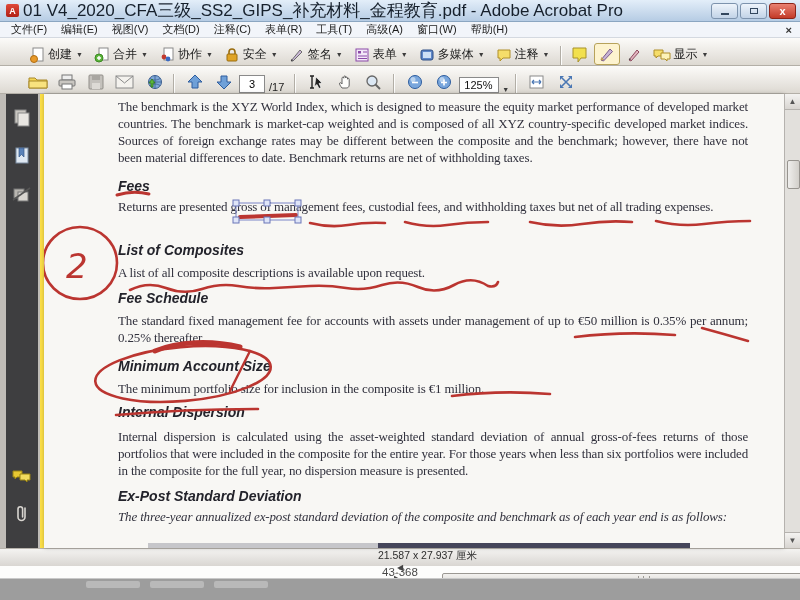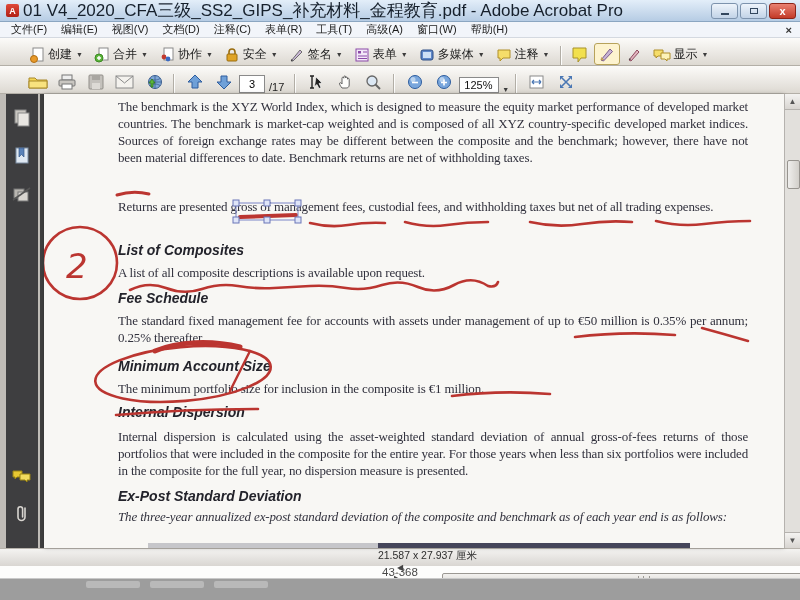--- a/index.html
+++ b/index.html
@@ -29,21 +29,21 @@
   .caret{font-size:7px;color:#3c3c3c;margin-left:1px;}
   .sep{width:1px;height:19px;background:#b2aea6;border-right:1px solid #fdfdfc;margin:0 4px;}
   .tool{width:26px;height:22px;display:flex;align-items:center;justify-content:center;border-radius:3px;}
   .tool.selected{background:#fdf3cf;border:1px solid #b7a25b;box-sizing:border-box;}
   .nbtn{width:27px;height:23px;display:flex;align-items:center;justify-content:center;border-radius:3px;}
   .pagebox{width:24px;height:16px;border:1px solid #8a8a8a;background:#fff;font-size:11px;text-align:center;font-family:"Liberation Sans",sans-serif;padding:0;}
   .pagetotal{font-size:11px;color:#222;margin:0 4px 0 2px;}
   .zoombox{width:40px;height:16px;border:1px solid #8a8a8a;background:#fff;font-size:11px;display:flex;align-items:center;padding-left:4px;box-sizing:border-box;color:#111;}
 
   
-  .main{position:relative;height:454px;background:#404040;}
+  .main{position:relative;height:454px;background:#fde047;}
   .navpanel{position:absolute;left:0;top:0;bottom:0;width:40px;background:#bfbcb7;}
   .navstrip{position:absolute;left:6px;top:0;bottom:0;width:32px;background:#3e3e40;display:flex;flex-direction:column;align-items:center;padding-top:12px;box-sizing:border-box;}
   .nicon{width:22px;height:24px;display:flex;align-items:center;justify-content:center;margin-bottom:14px;}
   .navbottom{position:absolute;left:6px;bottom:8px;width:32px;display:flex;flex-direction:column;align-items:center;}
 
   .page{position:absolute;left:44px;top:0;width:740px;height:454px;background:#f8f7f4;box-shadow:0 0 4px rgba(0,0,0,.25);}
   .doc{position:absolute;left:74px;width:630px;color:#31313d;}
   .body{font:13px/17px "Liberation Serif",serif;letter-spacing:-0.15px;text-align:justify;}
   .hdg{font:bold italic 14px/16px "Liberation Sans",sans-serif;color:#23232b;}
   .anno{position:absolute;left:0;top:0;pointer-events:none;}
@@ -332,20 +332,21 @@
           <svg width="16" height="20">
               <path d="M11 4v9a3.5 3.5 0 0 1-7 0V5a2.3 2.3 0 0 1 4.6 0v8" fill="none" stroke="#d8d5d0" stroke-width="1.6" stroke-linecap="round"></path>
             </svg>
         </span>
       </div>
     </div>
 
     <div class="page">
 
       <div class="doc body" style="top:4px;">The benchmark is the XYZ World Index, which is designed to measure the equity market performance of developed market countries. The benchmark is market-cap weighted and is composed of all XYZ country-specific developed market indices. Sources of foreign exchange rates may be different between the composite and the benchmark; however, there have not been material differences to date. Benchmark returns are net of withholding taxes.</div>
+      <div class="doc hdg" style="top:84px;">Fees</div>
       <div class="doc body" style="top:104px;">Returns are presented gross of management fees, custodial fees, and withholding taxes but net of all trading expenses.</div>
       <div class="doc hdg" style="top:148px;">List of Composites</div>
       <div class="doc hdg" style="top:196px;">Fee Schedule</div>
       <div class="doc body" style="top:170px;">A list of all composite descriptions is available upon request.</div>
       <div class="doc body" style="top:218px;">The standard fixed management fee for accounts with assets under management of up to €50 million is 0.35% per annum; 0.25% thereafter.</div>
       <div class="doc hdg" style="top:264px;">Minimum Account Size</div>
       <div class="doc body" style="top:286px;">The minimum portfolio size for inclusion in the composite is €1 million.</div>
       <div class="doc hdg" style="top:310px;">Internal Dispersion</div>
       <div class="doc body" style="top:334px;">Internal dispersion is calculated using the asset-weighted standard deviation of annual gross-of-fees returns of those portfolios that were included in the composite for the entire year. For those years when less than six portfolios were included in the composite for the full year, no dispersion measure is presented.</div>
       <div class="doc hdg" style="top:394px;">Ex-Post Standard Deviation</div>

